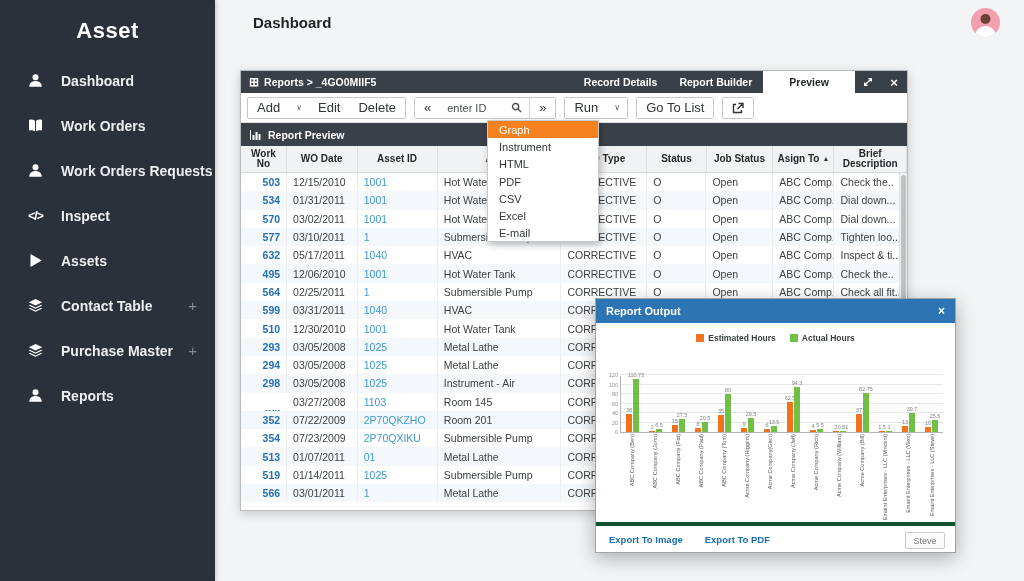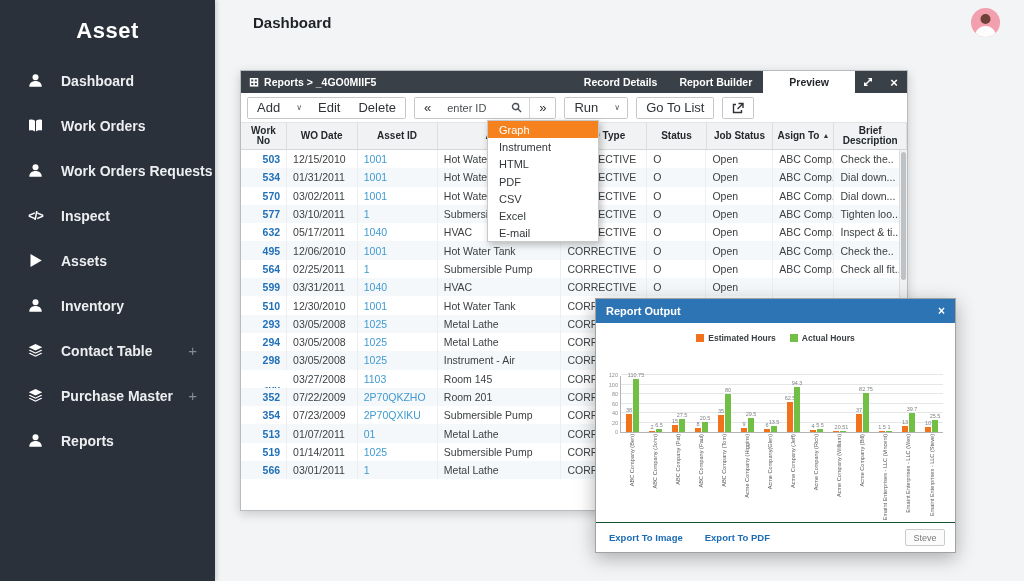--- a/index.html
+++ b/index.html
@@ -76,21 +76,21 @@
   .gridline { position:absolute; left:0; right:0; height:1px; background:#e4e6e7; }
   .ytick { position:absolute; right:calc(100% + 3px); transform:translateY(50%); font-size:5.5px; color:#8b8f93; }
   .bars { position:absolute; left:0; right:0; top:0; bottom:0; display:flex; align-items:flex-end; }
   .bgroup { flex:1; display:flex; justify-content:center; align-items:flex-end; gap:1px; }
   .bwrap { position:relative; width:6px; }
   .bar { width:6px; height:100%; }
   .vlab { position:absolute; bottom:calc(100% + 1px); left:50%; transform:translateX(-50%); font-size:5.5px; color:#7f8387; white-space:nowrap; }
   .xlabels { position:absolute; left:24px; right:12px; top:111px; height:92px; display:flex; }
   .xlab { flex:1; display:flex; justify-content:center; align-items:flex-start; overflow:hidden; }
   .xlab span { writing-mode:vertical-rl; transform:rotate(180deg); font-size:5.6px; color:#55595d; white-space:nowrap; max-height:90px; }
-  .modal-foot { position:relative; display:flex; align-items:center; height:30px; border-top:1px solid #14532d; padding-left:13px; gap:22px; flex:none; }
+  .modal-foot { position:relative; display:flex; align-items:center; height:30px; border-top:4px solid #14532d; padding-left:13px; gap:22px; flex:none; }
   .exp-link { font-size:9.5px; font-weight:bold; color:#1b6cb5; cursor:pointer; }
   .close-btn { position:absolute; right:10px; top:6px; width:40px; height:17px; font-size:9px; color:#77797c; background:#fbfbfb; border:1px solid #c9cbcd; border-radius:2px; cursor:pointer; font-family:inherit; }
 </style>
 </head>
 <body>
 
 <div class="app">
 
   <aside class="sidebar">
     <div class="brand">Asset</div>
@@ -127,29 +127,20 @@
           </span>
           <span>Inspect</span>
         </div>
         <div class="nav-item">
           <span class="ni-icon">
             <svg viewBox="0 0 12 12">
               <path d="M2 .8l9 5.2-9 5.2z"></path>
             </svg>
           </span>
           <span>Assets</span>
-        </div>
-        <div class="nav-item">
-          <span class="ni-icon">
-            <svg viewBox="0 0 12 12">
-              <circle cx="6" cy="3.3" r="2.4"></circle>
-              <path d="M1 11c0-2.9 2.2-4.6 5-4.6s5 1.7 5 4.6z"></path>
-            </svg>
-          </span>
-          <span>Inventory</span>
         </div>
         <div class="nav-item">
           <span class="ni-icon">
             <svg viewBox="0 0 12 12">
               <path d="M6 .8L11.4 3.4 6 6 .6 3.4z"></path>
               <path d="M.6 5.9L6 8.5l5.4-2.6-.9-.5L6 7.5 1.5 5.4z"></path>
               <path d="M.6 8.3L6 10.9l5.4-2.6-.9-.5L6 9.9 1.5 7.8z"></path>
             </svg>
           </span>
           <span>Contact Table</span>
@@ -233,20 +224,29 @@
         </div>
         <div class="btn-group">
           <button class="tbtn ico">
             <svg viewBox="0 0 12 12">
                 <path d="M4 2.5H1.5v8h8V8 M6.5 1.5H11V6 M10.8 1.7L5.5 7"></path>
               </svg>
           </button>
         </div>
       </div>
 
+      <div class="preview-bar">
+        <svg viewBox="0 0 12 10">
+          <rect x="0" y="0" width="1" height="10"></rect>
+            <rect x="2.5" y="5" width="2" height="5"></rect>
+          <rect x="5.5" y="2" width="2" height="8"></rect>
+            <rect x="8.5" y="4" width="2" height="6"></rect>
+        </svg>
+        <span>Report Preview</span>
+      </div>
 
       <div class="grid">
         <div class="grid-head" id="grid-head">
             <div class="gh-cell" style="width: 48px;">Work No</div>
             <div class="gh-cell" style="width: 74px;">WO Date</div>
             <div class="gh-cell" style="width: 84px;">Asset ID</div>
             <div class="gh-cell" style="width: 130px;">Asset</div>
             <div class="gh-cell" style="width: 90px;">WO Type</div>
             <div class="gh-cell" style="width: 62px;">Status</div>
             <div class="gh-cell" style="width: 70px;">Job Status</div>

